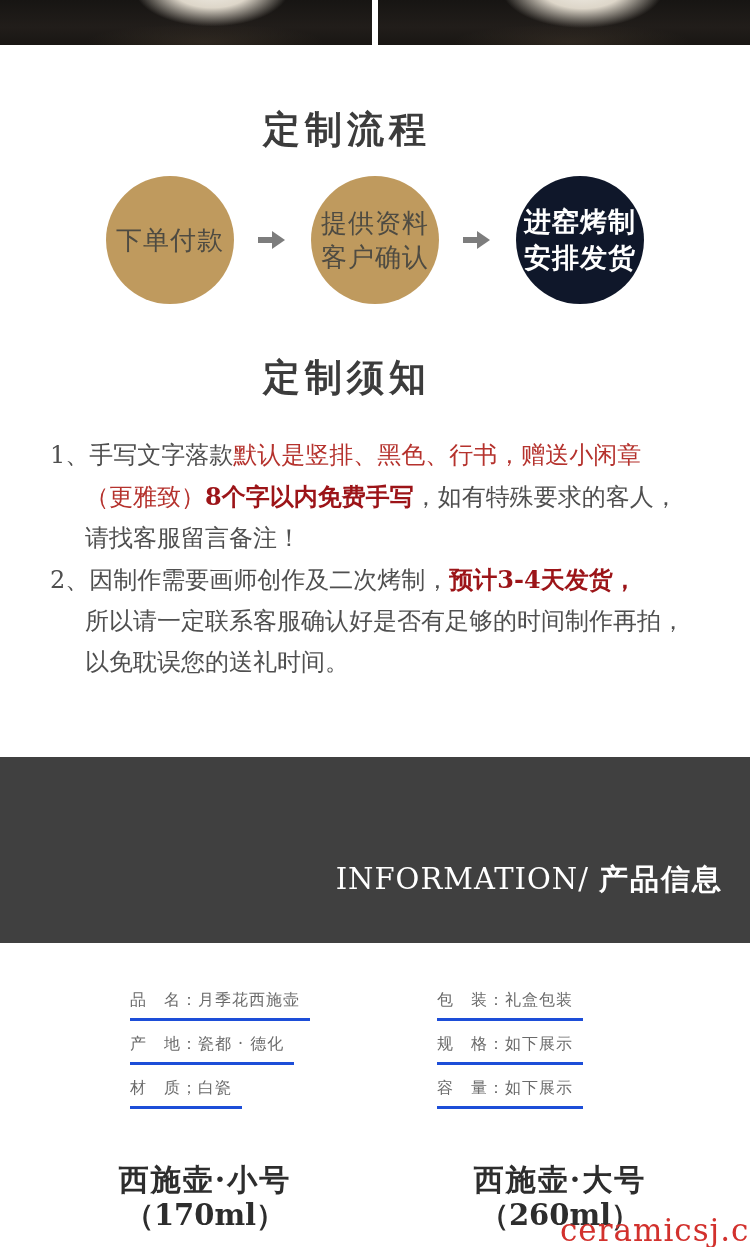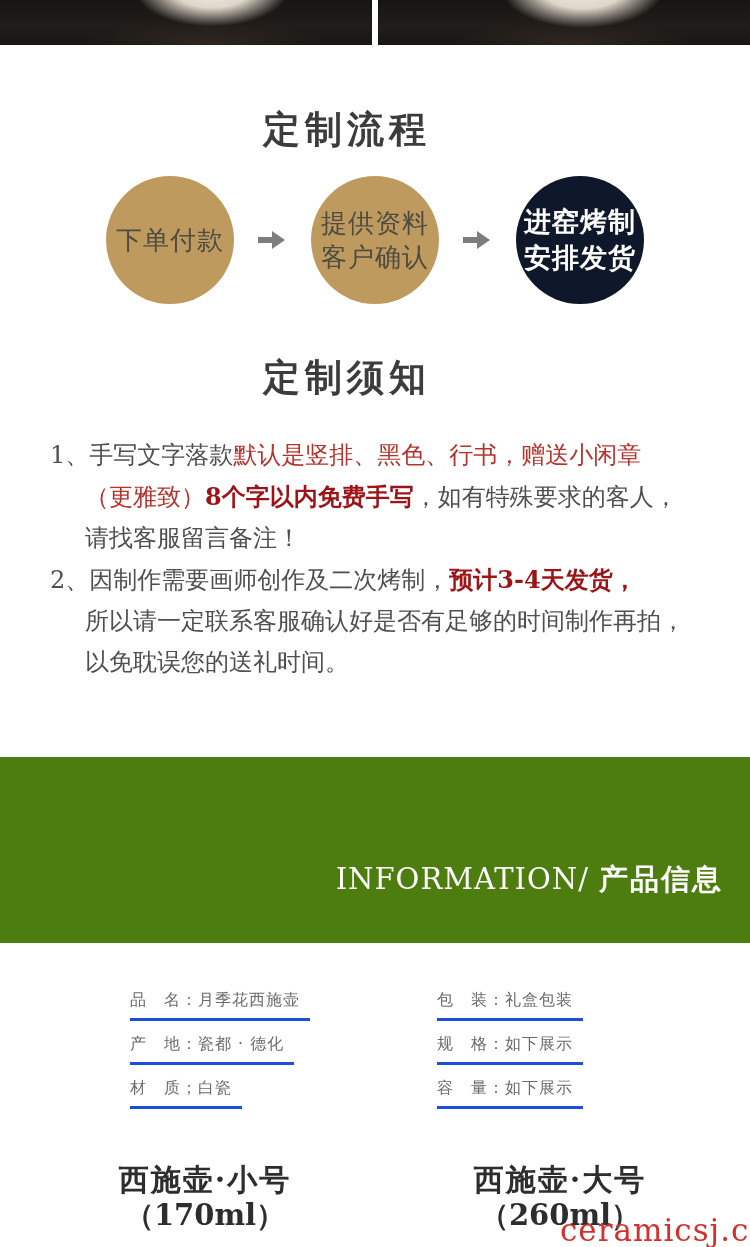--- a/index.html
+++ b/index.html
@@ -56,21 +56,21 @@
   .notice-list { position:absolute; left:50px; top:435px; width:660px;
     font-size:24px; line-height:41px; color:#4f4f4f; }
   .n-line { white-space:nowrap; }
   .n-line.cont { padding-left:35px; }
   .n-num { color:#4f4f4f; }
   .t-red  { color:#b5322d; }
   .t-redbold { color:#9c1418; font-weight:bold; }
   .n-note { margin-top:12px; color:#525252; }
 
   
-  .banner { position:absolute; left:0; top:757px; width:750px; height:186px; background:#4d7c0f; }
+  .banner { position:absolute; left:0; top:757px; width:750px; height:186px; background:#404040; }
   .banner-title { position:absolute; right:27px; top:103px; white-space:nowrap;
     color:#ffffff; font-size:29px; }
   .banner-title .en { font-weight:normal; letter-spacing:1px; }
   .banner-title .zh { font-weight:bold; margin-left:10px; letter-spacing:2px; }
 
   
   .info-col { position:absolute; top:986px; }
   .info-col.left  { left:130px; }
   .info-col.right { left:437px; }
   .info-row { display:block; width:-moz-fit-content; width:fit-content;

